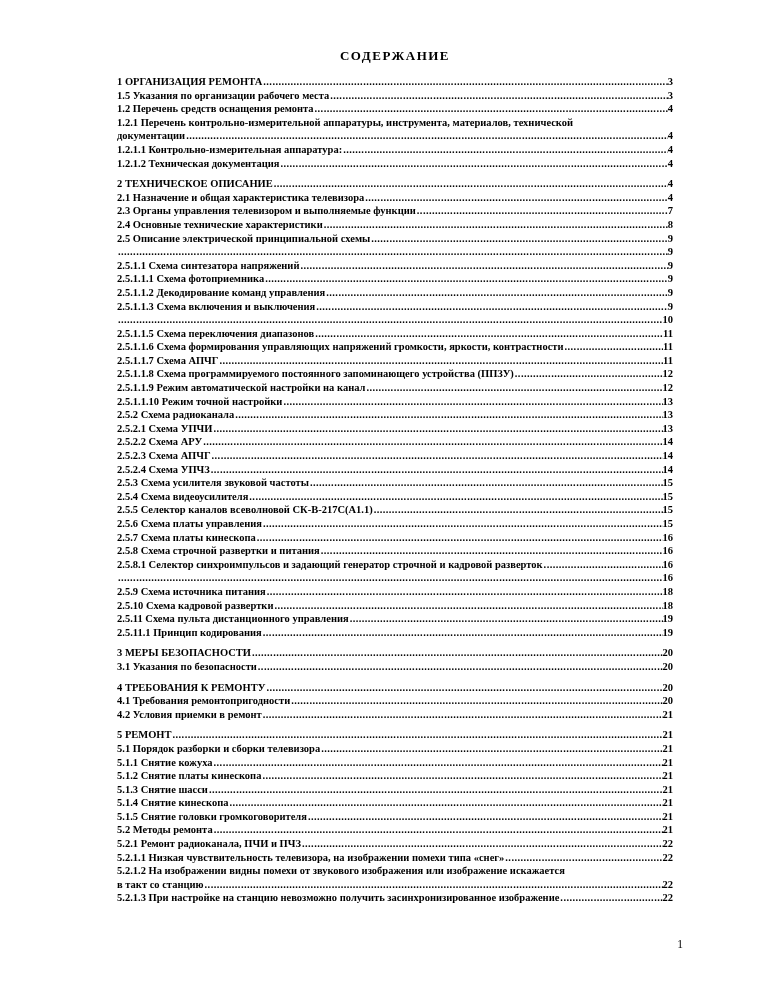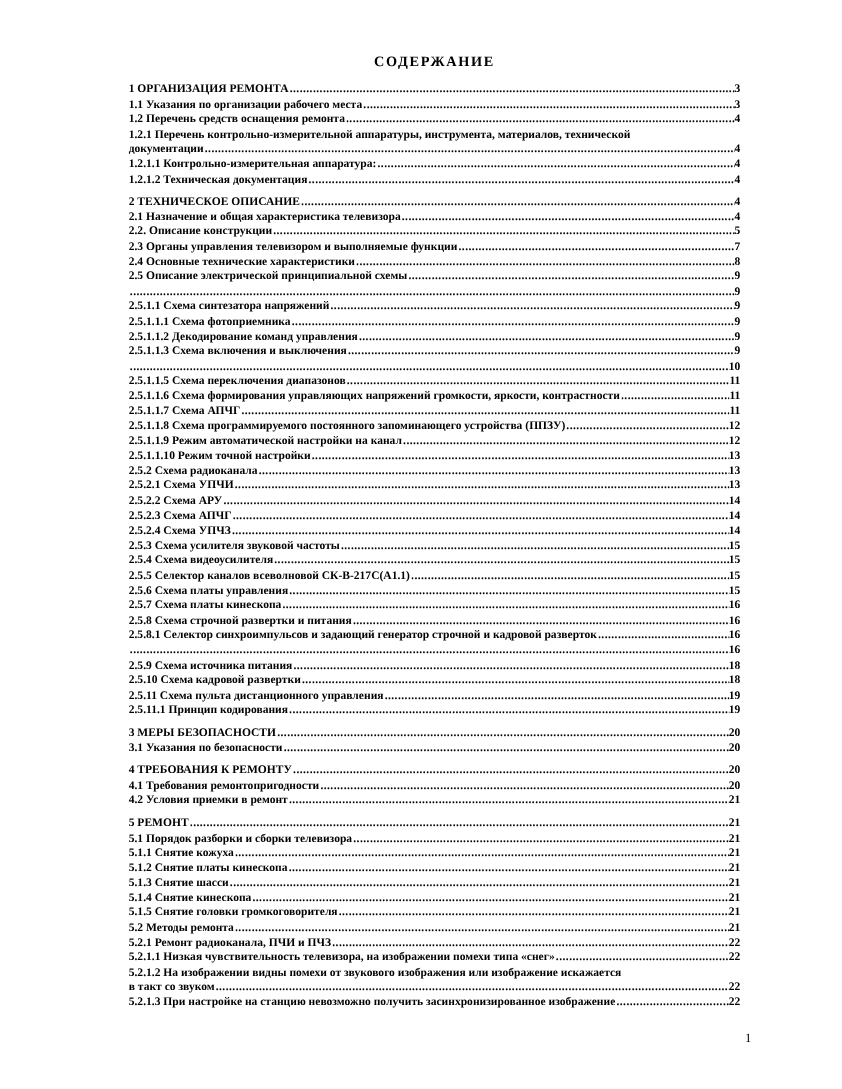--- a/index.html
+++ b/index.html
@@ -85,21 +85,21 @@
     <div class="toc-line">
       <span class="toc-text">1 ОРГАНИЗАЦИЯ РЕМОНТА</span>
       <span class="leader"></span>
       <span class="toc-page">3</span>
     </div>
   </div>
 
   <div class="toc-entry">
 
     <div class="toc-line">
-      <span class="toc-text">1.1 Указания по организации рабочего места </span>
+      <span class="toc-text">1.5 Указания по организации рабочего места </span>
       <span class="leader"></span>
       <span class="toc-page">3</span>
     </div>
   </div>
 
   <div class="toc-entry">
 
     <div class="toc-line">
       <span class="toc-text">1.2 Перечень средств оснащения ремонта</span>
       <span class="leader"></span>
@@ -145,28 +145,20 @@
 
   <div class="toc-entry">
 
     <div class="toc-line">
       <span class="toc-text">2.1 Назначение и общая характеристика телевизора </span>
       <span class="leader"></span>
       <span class="toc-page">4</span>
     </div>
   </div>
 
-  <div class="toc-entry">
-
-    <div class="toc-line">
-      <span class="toc-text">2.2. Описание конструкции </span>
-      <span class="leader"></span>
-      <span class="toc-page">5</span>
-    </div>
-  </div>
 
   <div class="toc-entry">
 
     <div class="toc-line">
       <span class="toc-text">2.3 Органы управления телевизором и выполняемые функции </span>
       <span class="leader"></span>
       <span class="toc-page">7</span>
     </div>
   </div>
 
@@ -577,21 +569,21 @@
     <div class="toc-line">
       <span class="toc-text">5.2.1.1 Низкая чувствительность телевизора, на изображении помехи типа «снег» </span>
       <span class="leader"></span>
       <span class="toc-page">22</span>
     </div>
   </div>
 
   <div class="toc-entry">
     <div class="wrap-line">5.2.1.2 На изображении видны помехи от звукового изображения или изображение искажается</div>
     <div class="toc-line">
-      <span class="toc-text">в такт со звуком</span>
+      <span class="toc-text">в такт со станцию</span>
       <span class="leader"></span>
       <span class="toc-page">22</span>
     </div>
   </div>
 
   <div class="toc-entry">
 
     <div class="toc-line">
       <span class="toc-text">5.2.1.3 При настройке на станцию невозможно получить засинхронизированное изображение</span>
       <span class="leader"></span>

